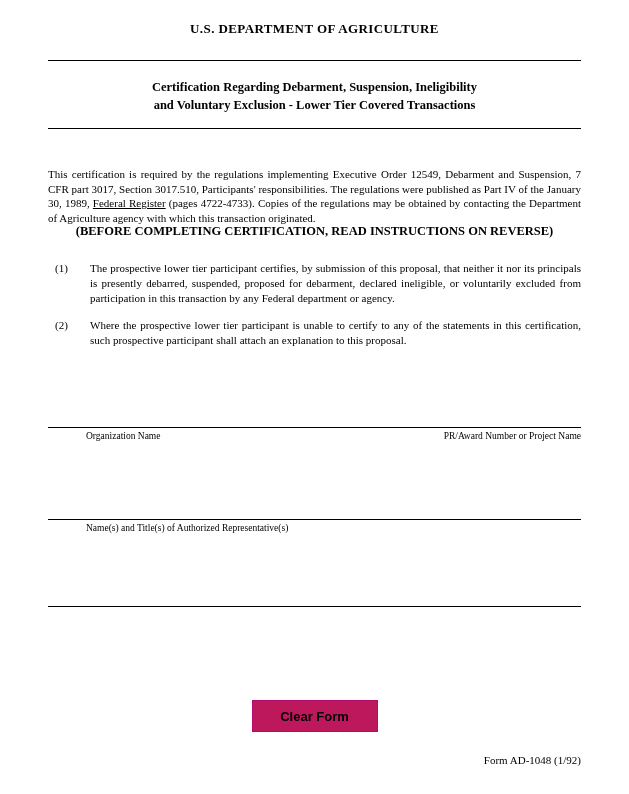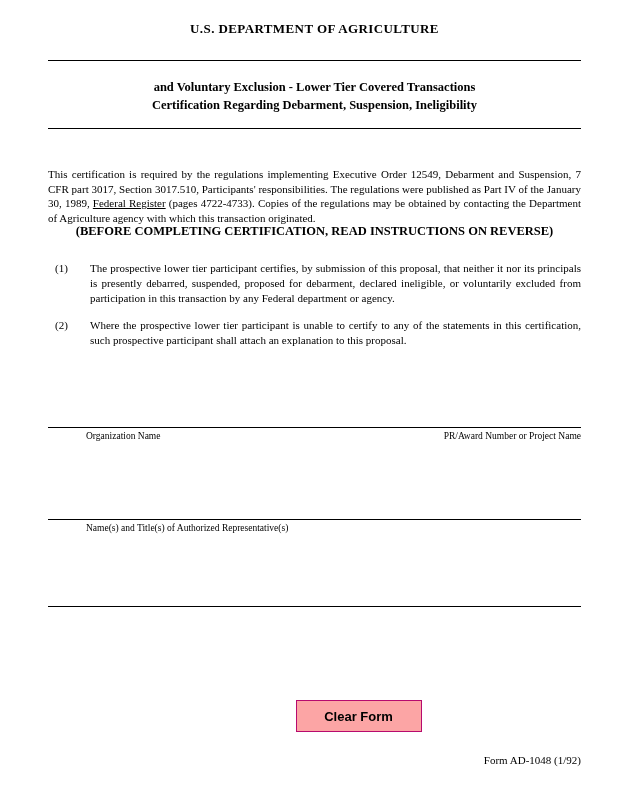--- a/index.html
+++ b/index.html
@@ -140,22 +140,22 @@
 </head>
 <body>
 
 <div class="page">
 
   <div class="dept-title">U.S. DEPARTMENT OF AGRICULTURE</div>
 
   <hr class="rule rule1">
 
   <div class="form-title">
+    <div>Certification Regarding Debarment, Suspension, Ineligibility</div>
     <div>and Voluntary Exclusion - Lower Tier Covered Transactions</div>
-    <div>Certification Regarding Debarment, Suspension, Ineligibility</div>
   </div>
 
   <hr class="rule rule2">
 
   <p class="intro"><span>This certification is required by the regulations implementing Executive Order 12549, Debarment and Suspension, 7 CFR part 3017, Section 3017.510, Participants' responsibilities.  The regulations were published as Part IV of the January 30, 1989, </span><span class="underlined">Federal Register</span><span> (pages 4722-4733).  Copies of the regulations may be obtained by contacting the Department of Agriculture agency with which this transaction originated.</span></p>
 
   <h2 class="instruction">(BEFORE COMPLETING CERTIFICATION, READ INSTRUCTIONS ON REVERSE)</h2>
 
   <div class="item item1">
     <span class="num">(1)</span>
@@ -181,17 +181,17 @@
   </div>
   <div class="label-row label-row-2">
     <span class="label-left">Name(s) and Title(s) of Authorized Representative(s)</span>
   </div>
 
   <div class="field-row field-row-3">
     <input type="text" style="">
     <input type="text" style="">
   </div>
 
-  <button class="clear-btn" style="background-color: #fca5a5; margin-left: 44px;">Clear Form</button>
+  <button class="clear-btn" style="background-color: #be185d;">Clear Form</button>
 
   <div class="form-number">Form AD-1048 (1/92)</div>
 
 </div>
 
 </body></html>

